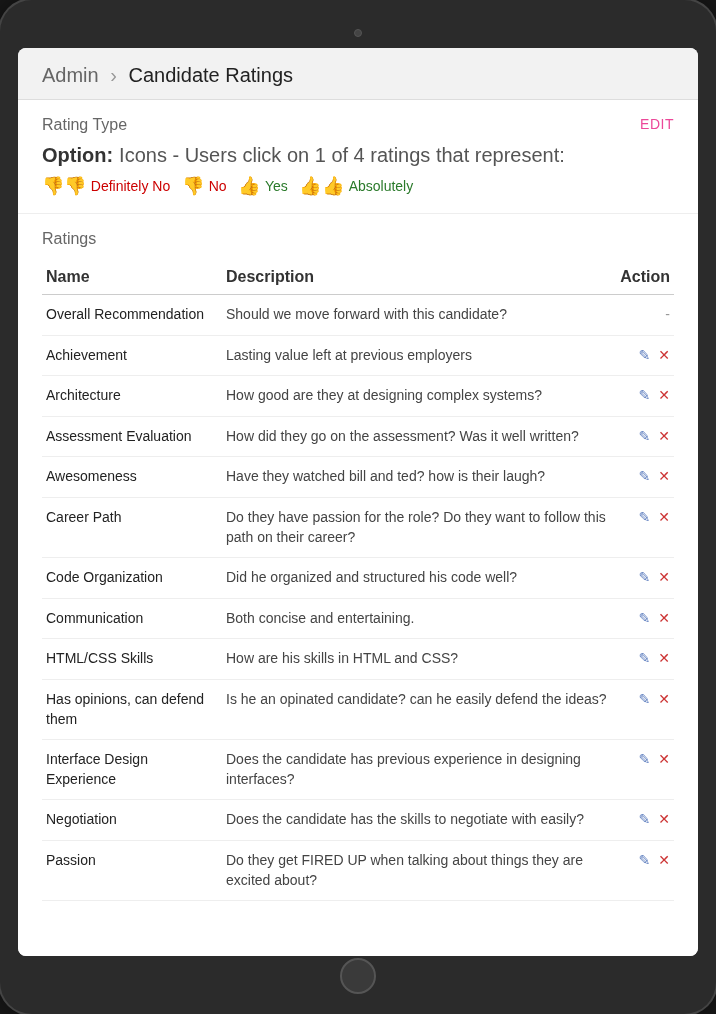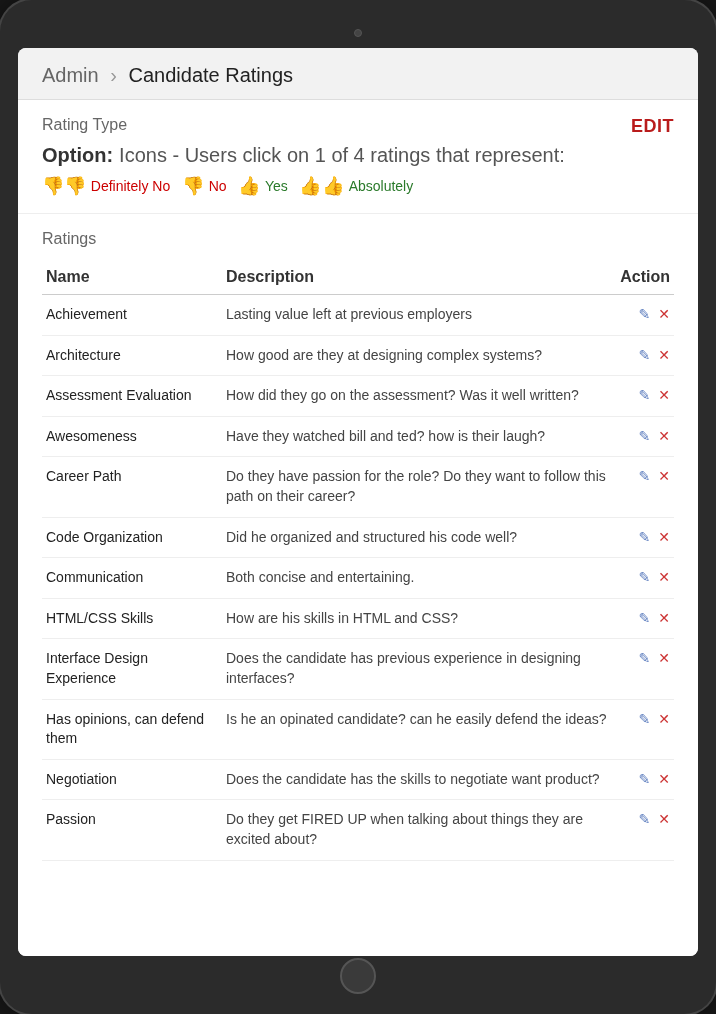--- a/index.html
+++ b/index.html
@@ -115,23 +115,23 @@
       font-weight: 400;
     }
 
     .section-header {
       display: flex;
       justify-content: space-between;
       align-items: flex-start;
     }
 
     .edit-link {
-      color: #b91c1c;
-      font-size: 18px;
-      font-weight: 700;
+      color: #ec4899;
+      font-size: 14px;
+      font-weight: 400;
       cursor: pointer;
       text-transform: uppercase;
       letter-spacing: 0.5px;
     }
 
     .option-row {
       display: flex;
       align-items: center;
       gap: 6px;
       flex-wrap: wrap;
@@ -308,20 +308,25 @@
         <div class="ratings-title">Ratings</div>
         <table>
           <thead>
             <tr>
               <th class="">Name</th>
               <th class="">Description</th>
               <th class="action-col">Action</th>
             </tr>
           </thead>
           <tbody id="ratings-tbody">
+          <tr>
+                <td class="name-col">Overall Recommendation</td>
+                <td class="desc-col">Should we move forward with this candidate?</td>
+                <td class="action-col"><span class="dash">-</span></td>
+              </tr>
               <tr>
                 <td class="name-col">Achievement</td>
                 <td class="desc-col">Lasting value left at previous employers</td>
                 <td class="action-col">
                   <div class="action-icons">
                     <span class="edit-icon">✎</span>
                     <span class="delete-icon">✕</span>
                   </div>
                 </td>
               </tr>
@@ -389,42 +394,42 @@
                 <td class="name-col">HTML/CSS Skills</td>
                 <td class="desc-col">How are his skills in HTML and CSS?</td>
                 <td class="action-col">
                   <div class="action-icons">
                     <span class="edit-icon">✎</span>
                     <span class="delete-icon">✕</span>
                   </div>
                 </td>
               </tr>
               <tr>
+                <td class="name-col">Has opinions, can defend them</td>
+                <td class="desc-col">Is he an opinated candidate? can he easily defend the ideas?</td>
+                <td class="action-col">
+                  <div class="action-icons">
+                    <span class="edit-icon">✎</span>
+                    <span class="delete-icon">✕</span>
+                  </div>
+                </td>
+              </tr>
+              <tr>
                 <td class="name-col">Interface Design Experience</td>
                 <td class="desc-col">Does the candidate has previous experience in designing interfaces?</td>
                 <td class="action-col">
                   <div class="action-icons">
                     <span class="edit-icon">✎</span>
                     <span class="delete-icon">✕</span>
                   </div>
                 </td>
               </tr>
               <tr>
-                <td class="name-col">Has opinions, can defend them</td>
-                <td class="desc-col">Is he an opinated candidate? can he easily defend the ideas?</td>
-                <td class="action-col">
-                  <div class="action-icons">
-                    <span class="edit-icon">✎</span>
-                    <span class="delete-icon">✕</span>
-                  </div>
-                </td>
-              </tr>
-              <tr>
                 <td class="name-col">Negotiation</td>
-                <td class="desc-col">Does the candidate has the skills to negotiate want product?</td>
+                <td class="desc-col">Does the candidate has the skills to negotiate with easily?</td>
                 <td class="action-col">
                   <div class="action-icons">
                     <span class="edit-icon">✎</span>
                     <span class="delete-icon">✕</span>
                   </div>
                 </td>
               </tr>
               <tr>
                 <td class="name-col">Passion</td>
                 <td class="desc-col">Do they get FIRED UP when talking about things they are excited about?</td>

